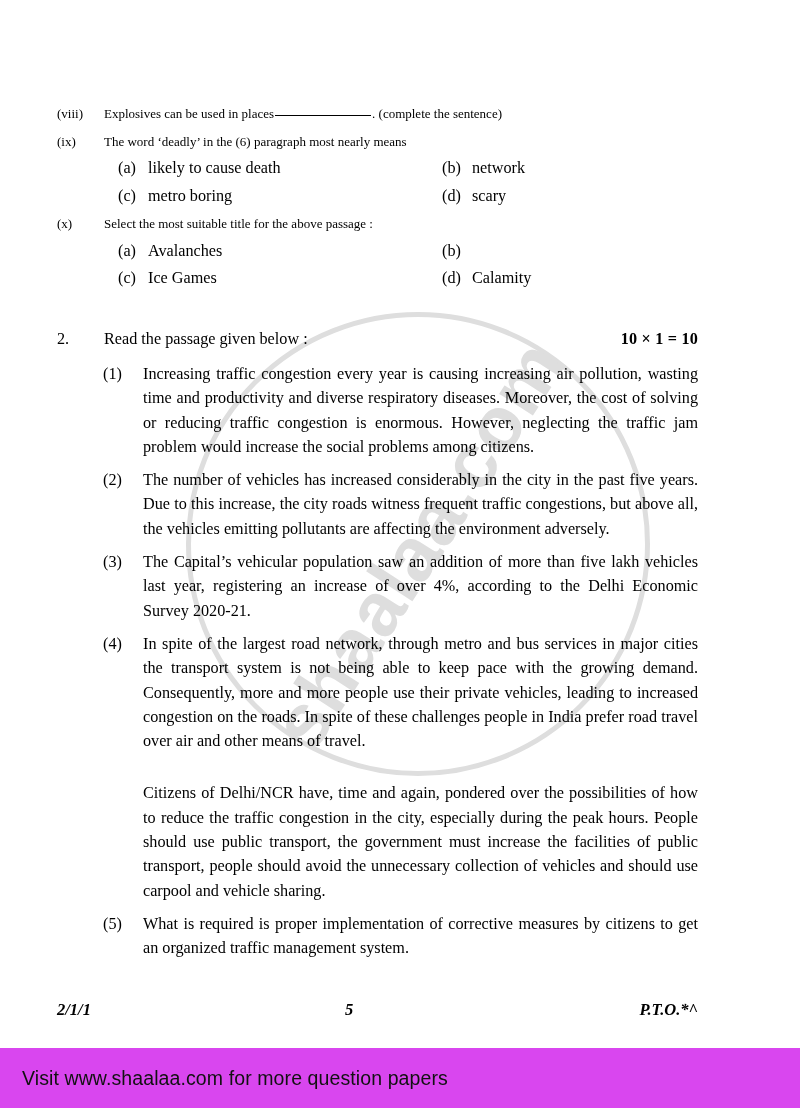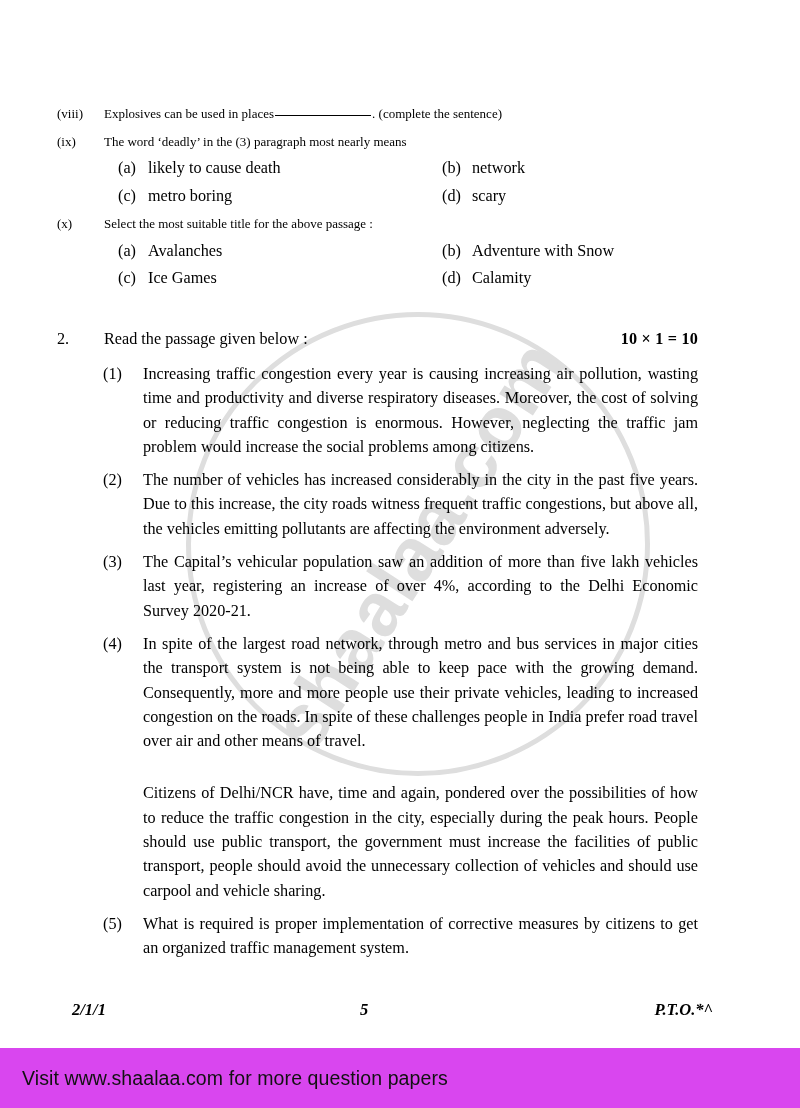--- a/index.html
+++ b/index.html
@@ -161,21 +161,21 @@
     display: inline-block;
     width: 96px;
     border-bottom: 1.6px solid #000;
     vertical-align: 2px;
     margin: 0 1px;
   }
 
   
   #page-footer {
     position: absolute;
-    left: 72px;
+    left: 57px;
     top: 1000px;
     width: 641px;
     display: flex;
     align-items: baseline;
     font-style: italic;
     font-weight: 700;
     font-size: 16.5px;
   }
   #page-footer .f-left { flex: 0 0 auto; }
   #page-footer .f-center {
@@ -217,21 +217,21 @@
   <div id="content">
     <div class="doc-body">
 
       <div class="line-row">
         <span class="q-label tight">(viii)</span>
         <span class="q-text"><span>Explosives can be used in places</span><span class="blank-line"></span><span>. (complete the sentence)</span></span>
       </div>
 
       <div class="line-row">
         <span class="q-label">(ix)</span>
-        <span class="q-text">The word ‘deadly’ in the (3) paragraph most nearly means</span>
+        <span class="q-text">The word ‘deadly’ in the (6) paragraph most nearly means</span>
       </div>
       <div class="opt-row">
         <span class="opt-half first">
           <span class="opt-key">(a)</span>
           <span class="opt-val">likely to cause death</span>
         </span>
         <span class="opt-half second">
           <span class="opt-key">(b)</span>
           <span class="opt-val">network</span>
         </span>
@@ -251,21 +251,20 @@
         <span class="q-label">(x)</span>
         <span class="q-text">Select the most suitable title for the above passage :</span>
       </div>
       <div class="opt-row">
         <span class="opt-half first">
           <span class="opt-key">(a)</span>
           <span class="opt-val">Avalanches</span>
         </span>
         <span class="opt-half second">
           <span class="opt-key">(b)</span>
-          <span class="opt-val">Adventure with Snow</span>
         </span>
       </div>
       <div class="opt-row">
         <span class="opt-half first">
           <span class="opt-key">(c)</span>
           <span class="opt-val">Ice Games</span>
         </span>
         <span class="opt-half second">
           <span class="opt-key">(d)</span>
           <span class="opt-val">Calamity</span>

